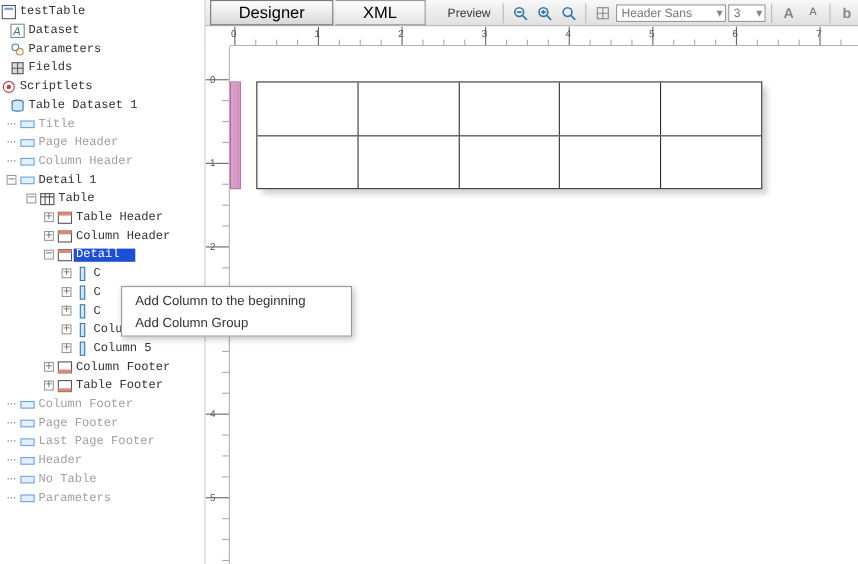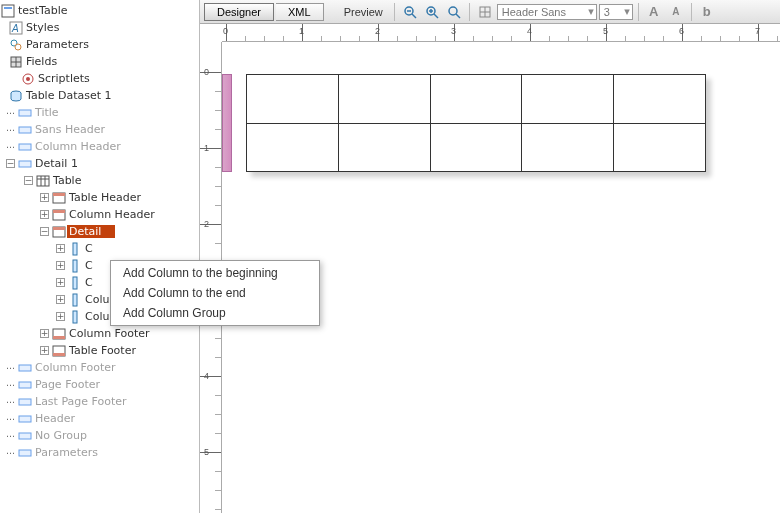--- a/index.html
+++ b/index.html
@@ -1,29 +1,29 @@
 <!DOCTYPE html>
 <html><head>
 <meta charset="utf-8">
 <style>
   * { box-sizing: border-box; margin: 0; padding: 0; }
   body { font-family: Arial, sans-serif; font-size: 11px; color: #333; width: 780px; height: 513px; overflow: hidden; position: relative; background: #fff; }
   .app { display: flex; width: 780px; height: 513px; }
   .tree-panel { width: 200px; height: 100%; background: #fff; border-right: 1px solid #bbb; overflow: hidden; padding-top: 2px; }
   .tree-item { display: flex; align-items: center; height: 17px; white-space: nowrap; cursor: default; font-family: "DejaVu Sans","Verdana",sans-serif; font-size: 11px; }
   .tree-item.faded span.label { color: #a0a0a0; }
-  .tree-item span.label { padding-left: 2px; }
-  .tree-item.selected span.label { background: #c2410c; color: #fff; }
+  .tree-item span.label { padding-left: 2px; font-family: Liberation Mono, monospace; }
+  .tree-item.selected span.label { background: #1d4ed8; color: #fff; }
   .expander { width: 13px; height: 13px; display: inline-flex; align-items: center; justify-content: center; font-size: 9px; color: #666; }
   .expander.box { border: 1px solid #999; width: 9px; height: 9px; line-height: 7px; font-size: 9px; margin: 0 2px; }
   .ticon { width: 15px; height: 15px; margin-right: 1px; display: inline-flex; align-items: center; justify-content: center; font-size: 10px; }
   .ticon svg { width: 14px; height: 14px; }
   .main-panel { flex: 1; display: flex; flex-direction: column; background: #eee; }
   .toolbar { height: 24px; background: linear-gradient(#f8f8f8,#e0e0e0); border-bottom: 1px solid #aaa; display: flex; align-items: center; padding-left: 4px; gap: 2px; }
-  .tab-btn { border: 1px solid #999; background: linear-gradient(#fdfdfd,#e6e6e6); padding: 2px 12px; font-size: 11px; cursor: pointer; }
+  .tab-btn { border: 1px solid #999; background: linear-gradient(#fdfdfd,#e6e6e6); padding: 2px 25px; font-size: 15px; cursor: pointer; }
   .tab-btn.active { background: linear-gradient(#fff,#d8d8d8); border-color: #777; }
   .tool-icon { width: 20px; height: 20px; display: inline-flex; align-items: center; justify-content: center; border: 1px solid transparent; cursor: pointer; }
   .font-select { border: 1px solid #999; background: #fff; padding: 1px 14px 1px 4px; font-size: 11px; width: 100px; position: relative; color: #777; }
   .font-select::after { content: "▾"; position: absolute; right: 2px; top: 0; color: #888; }
   .size-select { border: 1px solid #999; background: #fff; padding: 1px 12px 1px 4px; font-size: 11px; width: 34px; position: relative; color: #777; }
   .size-select::after { content: "▾"; position: absolute; right: 2px; top: 0; color: #888; }
   .sep { width: 1px; height: 18px; background: #bbb; margin: 0 3px; }
   .design-area { flex: 1; position: relative; background: #fff; overflow: hidden; }
   .hruler { position: absolute; top: 0; left: 22px; right: 0; height: 18px; background: #fff; border-bottom: 1px solid #aaa; }
   .hruler .tick { position: absolute; top: 0; bottom: 0; border-left: 1px solid #666; }
@@ -58,42 +58,42 @@
         </span>
       <span class="label">testTable</span>
     </div>
     <div class="tree-item" style="padding-left:8px">
       <span class="ticon">
           <svg viewBox="0 0 14 14">
             <rect x="1" y="1" width="12" height="12" fill="#fff" stroke="#888"></rect>
             <text x="3" y="11" font-size="10" font-style="italic" fill="#37a">A</text>
           </svg>
         </span>
-      <span class="label">Styles</span>
+      <span class="label">Dataset</span>
     </div>
     <div class="tree-item" style="padding-left:8px">
       <span class="ticon">
           <svg viewBox="0 0 14 14">
             <circle cx="5" cy="5" r="3" fill="none" stroke="#38a"></circle>
             <circle cx="9" cy="9" r="3" fill="none" stroke="#c84"></circle>
           </svg>
         </span>
       <span class="label">Parameters</span>
     </div>
     <div class="tree-item" style="padding-left:8px">
       <span class="ticon">
           <svg viewBox="0 0 14 14">
             <rect x="2" y="2" width="10" height="10" fill="#ddd" stroke="#555"></rect>
             <line x1="7" y1="2" x2="7" y2="12" stroke="#555"></line>
             <line x1="2" y1="7" x2="12" y2="7" stroke="#555"></line>
           </svg>
         </span>
       <span class="label">Fields</span>
     </div>
-    <div class="tree-item" style="padding-left:20px">
+    <div class="tree-item" style="padding-left:0">
       <span class="ticon">
           <svg viewBox="0 0 14 14">
             <circle cx="7" cy="7" r="5" fill="#fff" stroke="#b44"></circle>
             <circle cx="7" cy="7" r="2" fill="#b44"></circle>
           </svg>
         </span>
       <span class="label">Scriptlets</span>
     </div>
     <div class="tree-item" style="padding-left:8px">
       <span class="ticon">
@@ -114,21 +114,21 @@
         </span>
       <span class="label">Title</span>
     </div>
     <div class="tree-item faded" style="padding-left:4px">
       <span class="expander">⋯</span>
       <span class="ticon">
           <svg viewBox="0 0 14 14">
             <rect x="1" y="4" width="12" height="6" fill="#e5f0ff" stroke="#6aa0e8"></rect>
           </svg>
         </span>
-      <span class="label">Sans Header</span>
+      <span class="label">Page Header</span>
     </div>
     <div class="tree-item faded" style="padding-left:4px">
       <span class="expander">⋯</span>
       <span class="ticon">
           <svg viewBox="0 0 14 14">
             <rect x="1" y="4" width="12" height="6" fill="#e5f0ff" stroke="#6aa0e8"></rect>
           </svg>
         </span>
       <span class="label">Column Header</span>
     </div>
@@ -284,21 +284,21 @@
         </span>
       <span class="label">Header</span>
     </div>
     <div class="tree-item faded" style="padding-left:4px">
       <span class="expander">⋯</span>
       <span class="ticon">
           <svg viewBox="0 0 14 14">
             <rect x="1" y="4" width="12" height="6" fill="#e5f0ff" stroke="#6aa0e8"></rect>
           </svg>
         </span>
-      <span class="label">No Group</span>
+      <span class="label">No Table</span>
     </div>
     <div class="tree-item faded" style="padding-left:4px">
       <span class="expander">⋯</span>
       <span class="ticon">
           <svg viewBox="0 0 14 14">
             <rect x="1" y="4" width="12" height="6" fill="#e5f0ff" stroke="#6aa0e8"></rect>
           </svg>
         </span>
       <span class="label">Parameters</span>
     </div>
@@ -440,15 +440,14 @@
             <div class="cell"></div>
           </div>
         </div>
       </div>
     </div>
   </div>
 </div>
 
 <div class="context-menu" style="left:110px;top:260px;width:210px">
   <div class="mi"><span>Add Column to the beginning</span></div>
-  <div class="mi"><span>Add Column to the end</span></div>
   <div class="mi"><span>Add Column Group</span></div>
 </div>
 
 </body></html>

